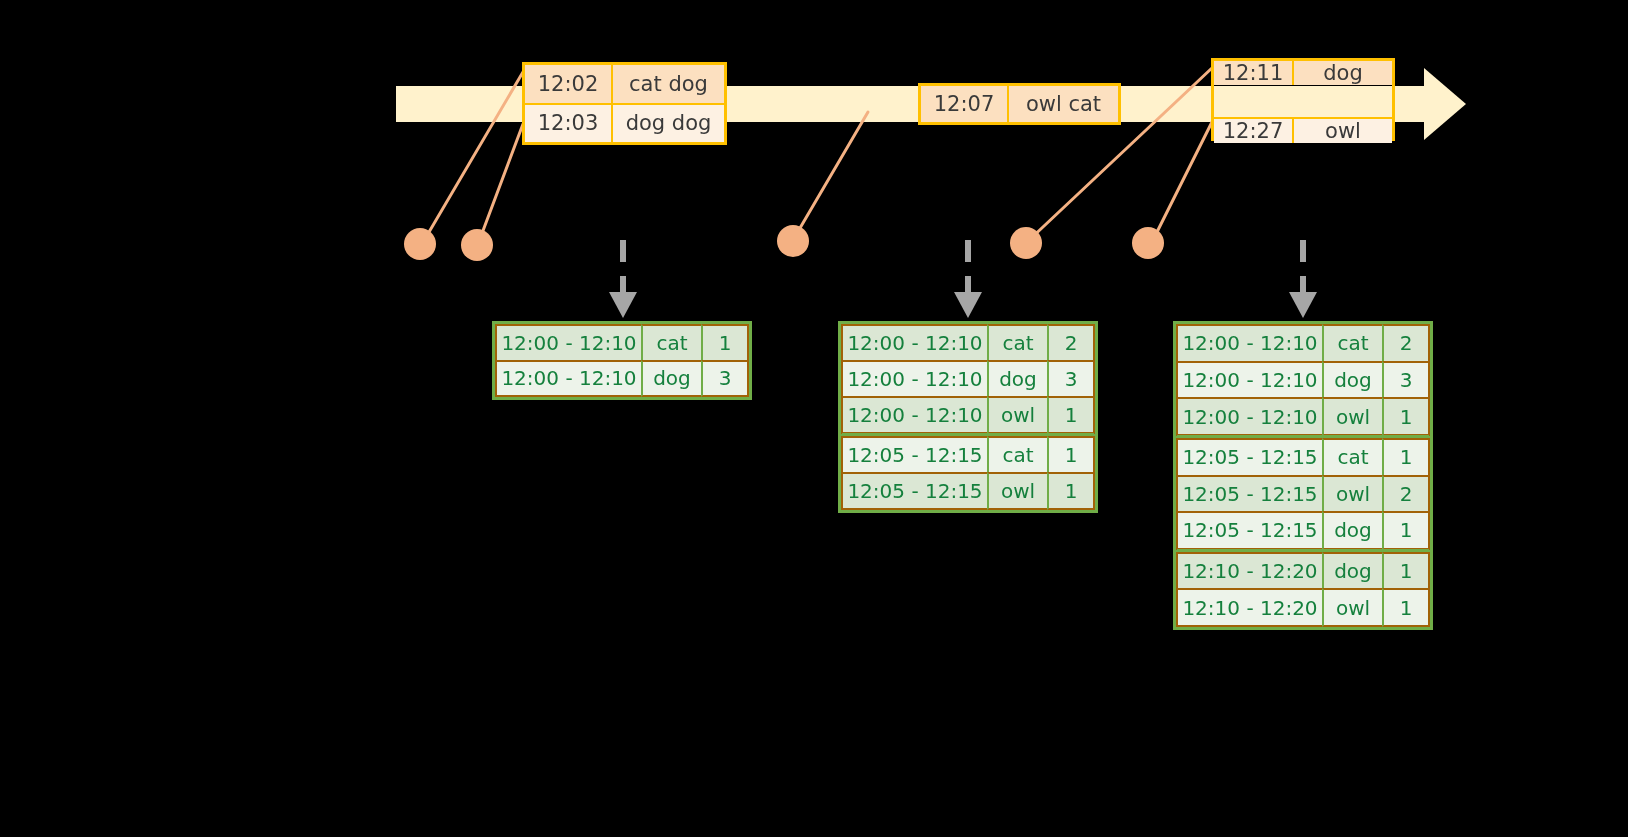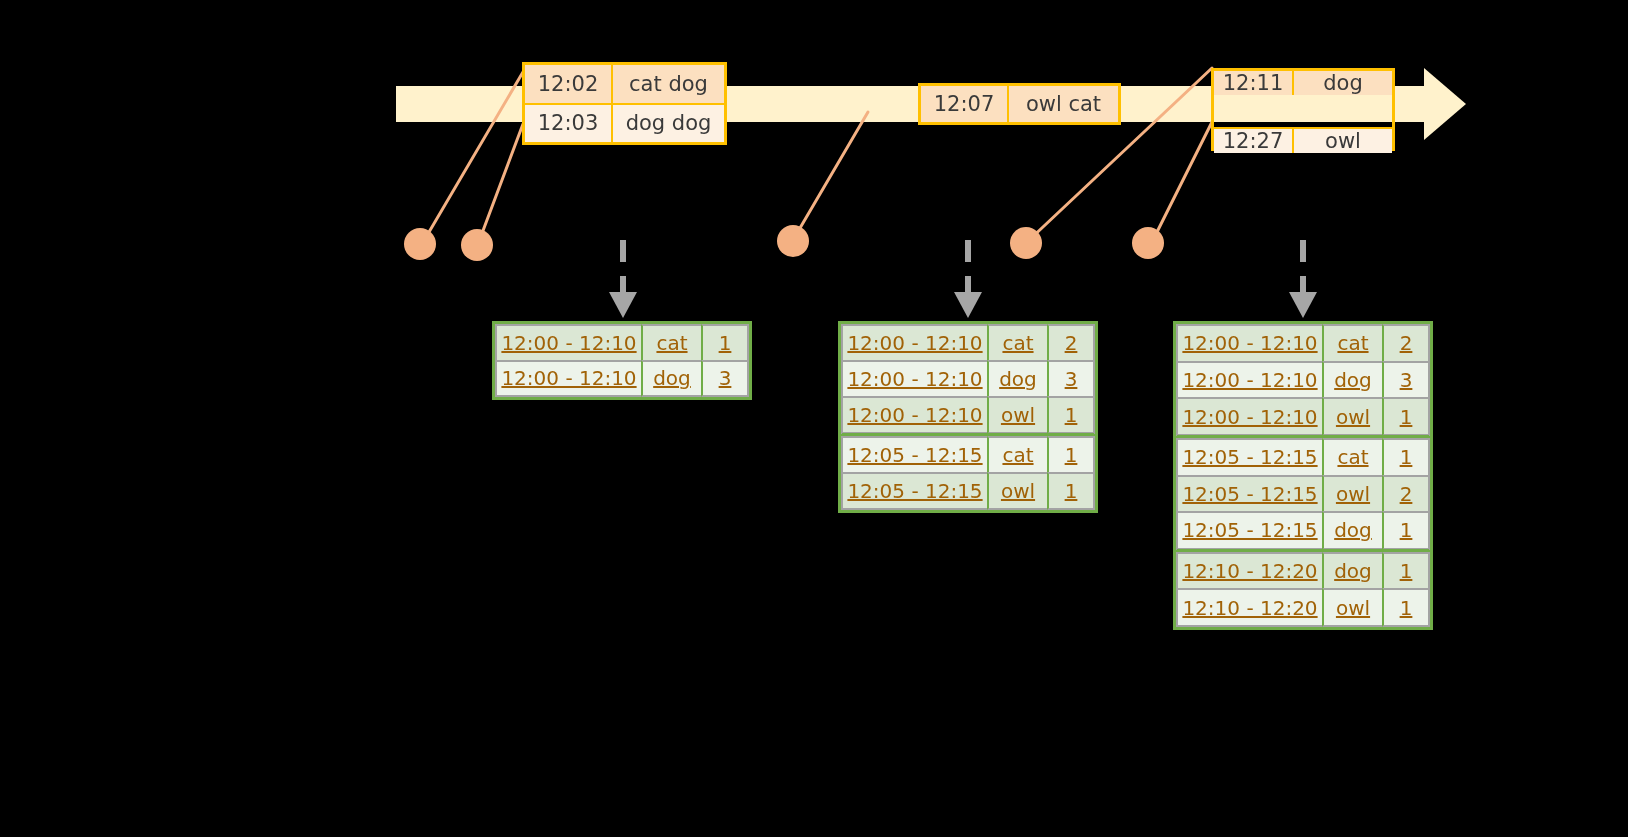--- a/index.html
+++ b/index.html
@@ -78,24 +78,23 @@
   }
   .res-row.sep {
     border-top: 4px solid #70AD47;
   }
   .res-win, .res-word, .res-cnt {
     box-sizing: border-box;
     display: flex;
     align-items: center;
     justify-content: center;
     font-size: 20px;
-    color: #a16207;
-    border: 2px solid #a3a3a3;
+    color: #15803d;
+    border: 2px solid #a16207;
     margin: -1px;
-    text-decoration: underline;
   }
   .res-word, .res-cnt { border-left: 2px solid #70AD47; }
   .res-win { flex: 0 0 auto; }
   .res-word { flex: 0 0 auto; }
   .res-cnt { flex: 1 1 auto; }
   .row-dark .res-win, .row-dark .res-word, .row-dark .res-cnt { background: #DBE7D4; }
   .row-light .res-win, .row-light .res-word, .row-light .res-cnt { background: #EDF3EA; }
 </style>
 </head>
 <body>
@@ -152,21 +151,21 @@
     </div>
   </div>
 
   <div class="event-box" style="left:918px; top:83px; width:203px; height:42px;">
     <div class="event-row shade-a">
       <div class="event-time" style="width:88px;">12:07</div>
       <div class="event-words">owl cat</div>
     </div>
   </div>
 
-  <div class="event-box" style="left:1211px; top:68px; width:184px; height:83px;gap:32px;">
+  <div class="event-box" style="left:1211px; top:58px; width:184px; height:83px;gap:32px;">
     <div class="event-row shade-a">
       <div class="event-time" style="width:80px;">12:11</div>
       <div class="event-words">dog</div>
     </div>
     <div class="event-row shade-b">
       <div class="event-time" style="width:80px;">12:27</div>
       <div class="event-words">owl</div>
     </div>
   </div>
 

